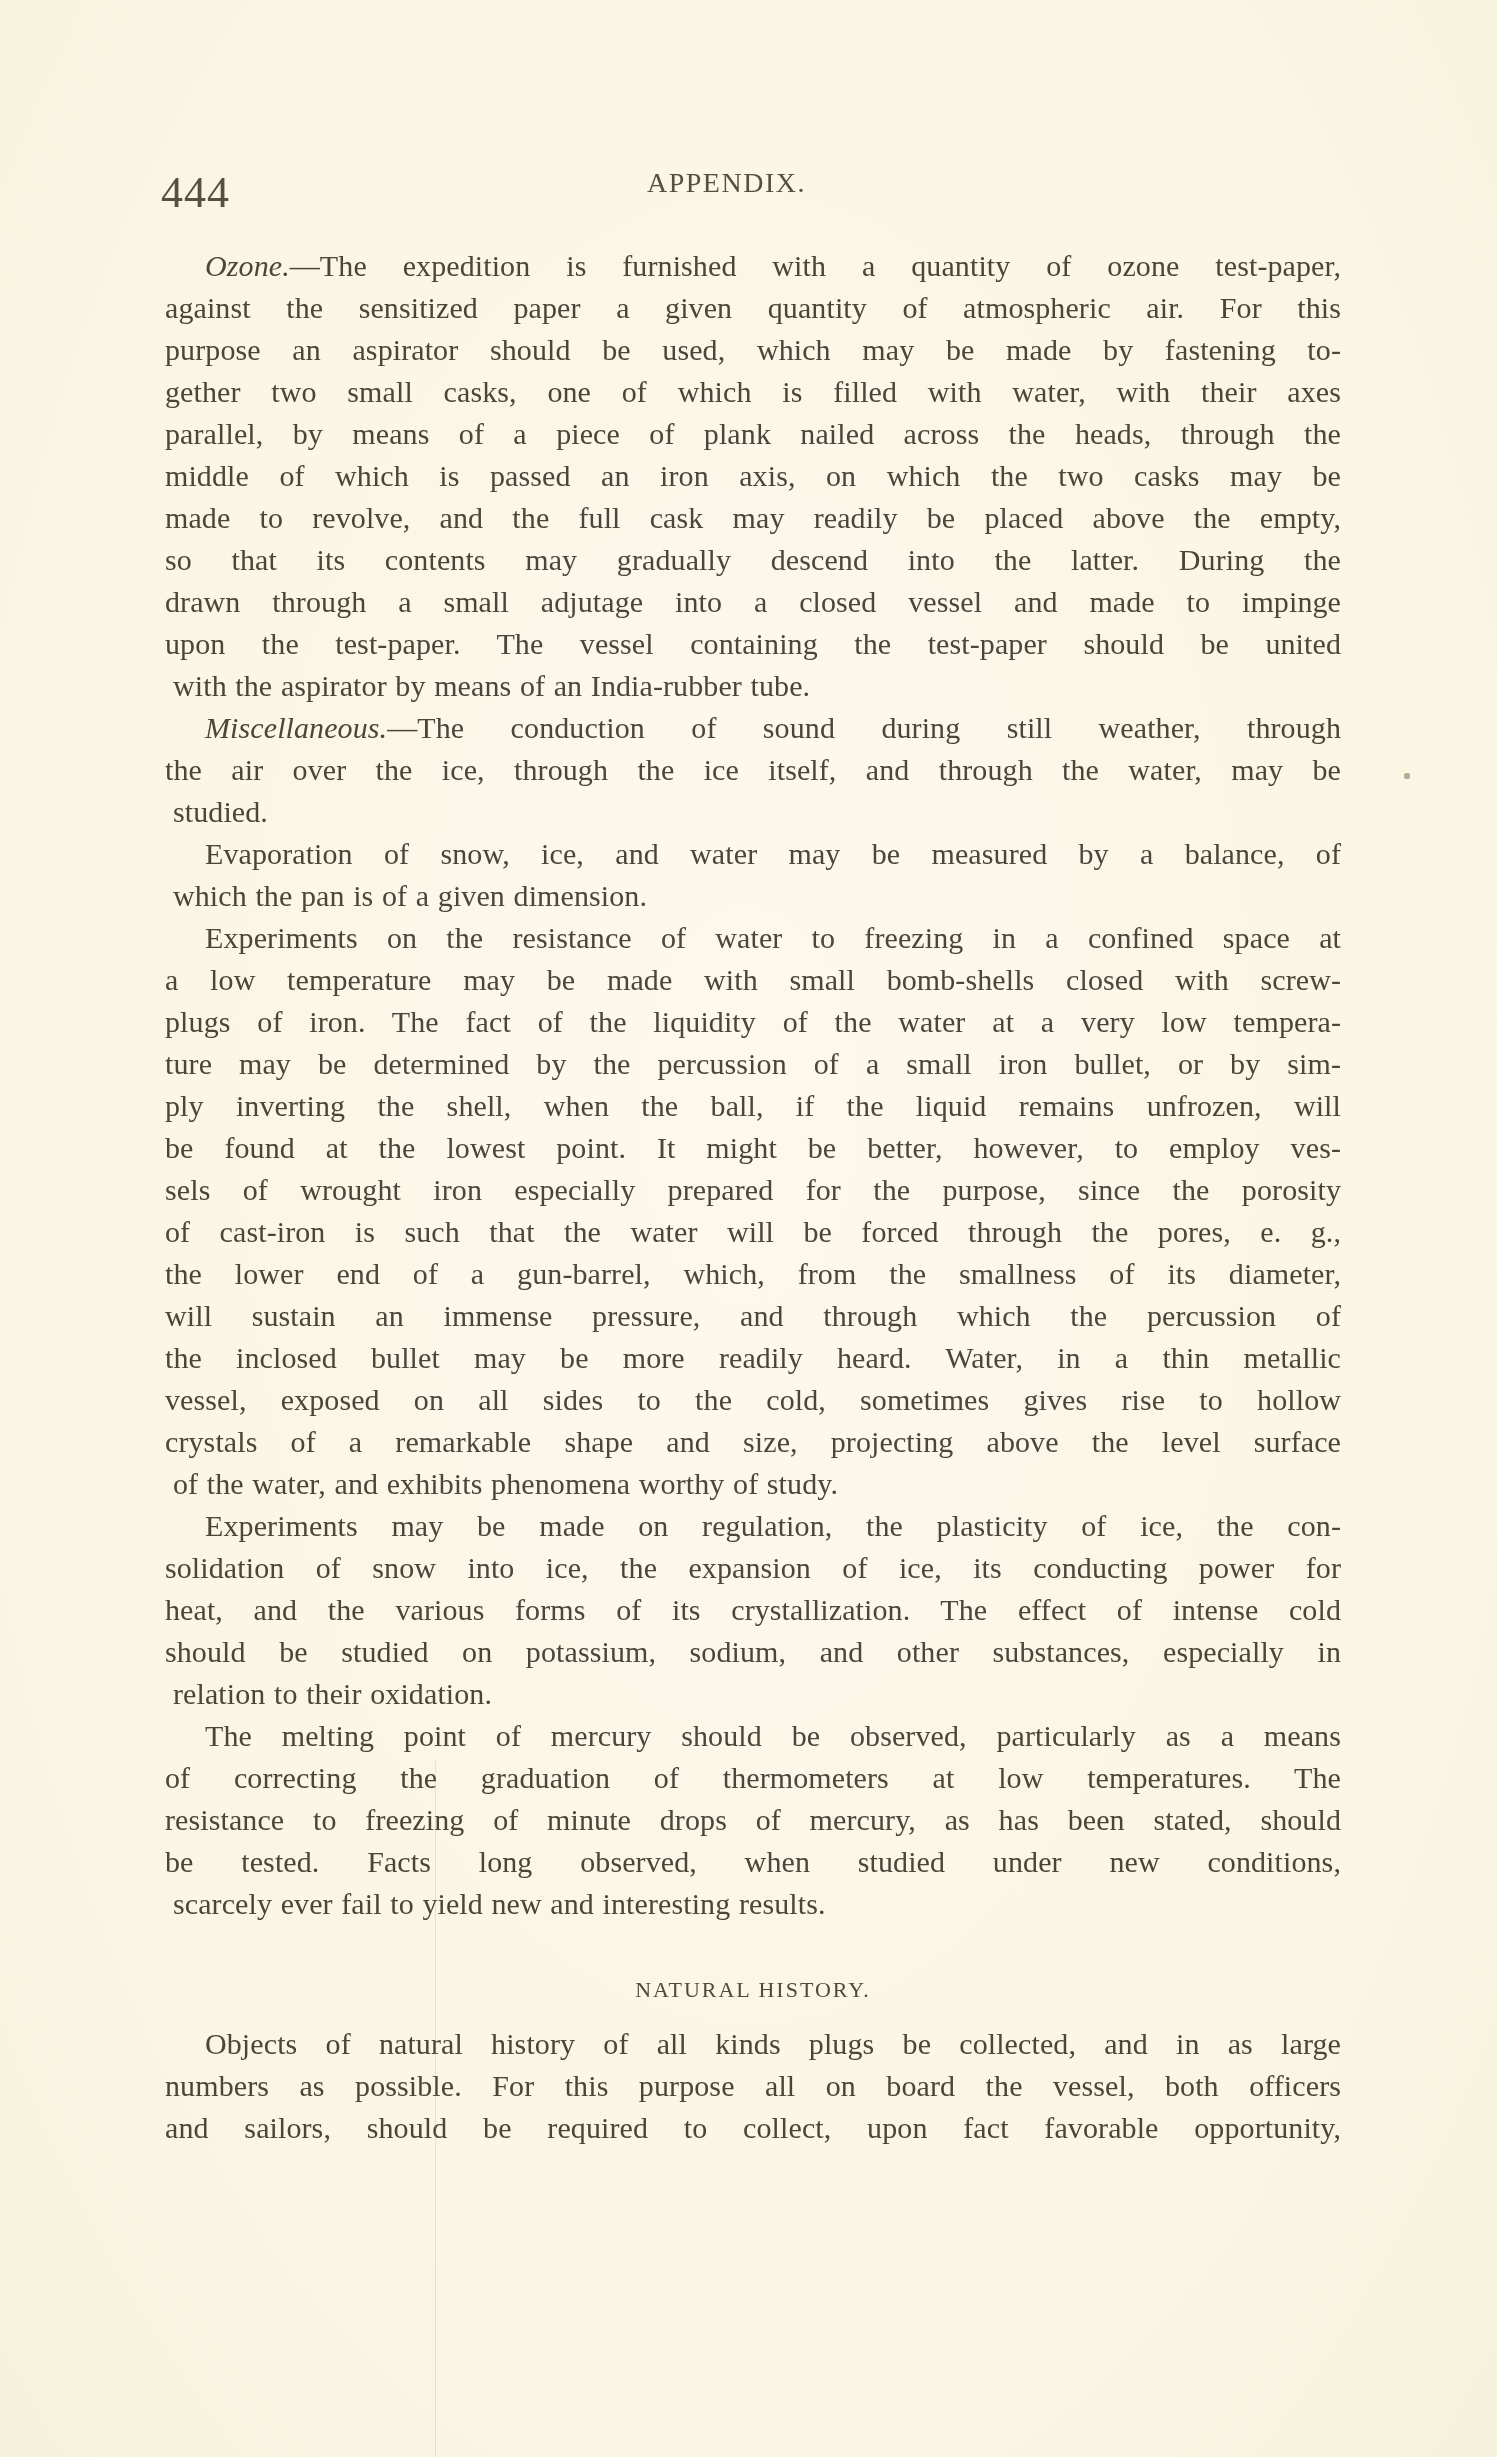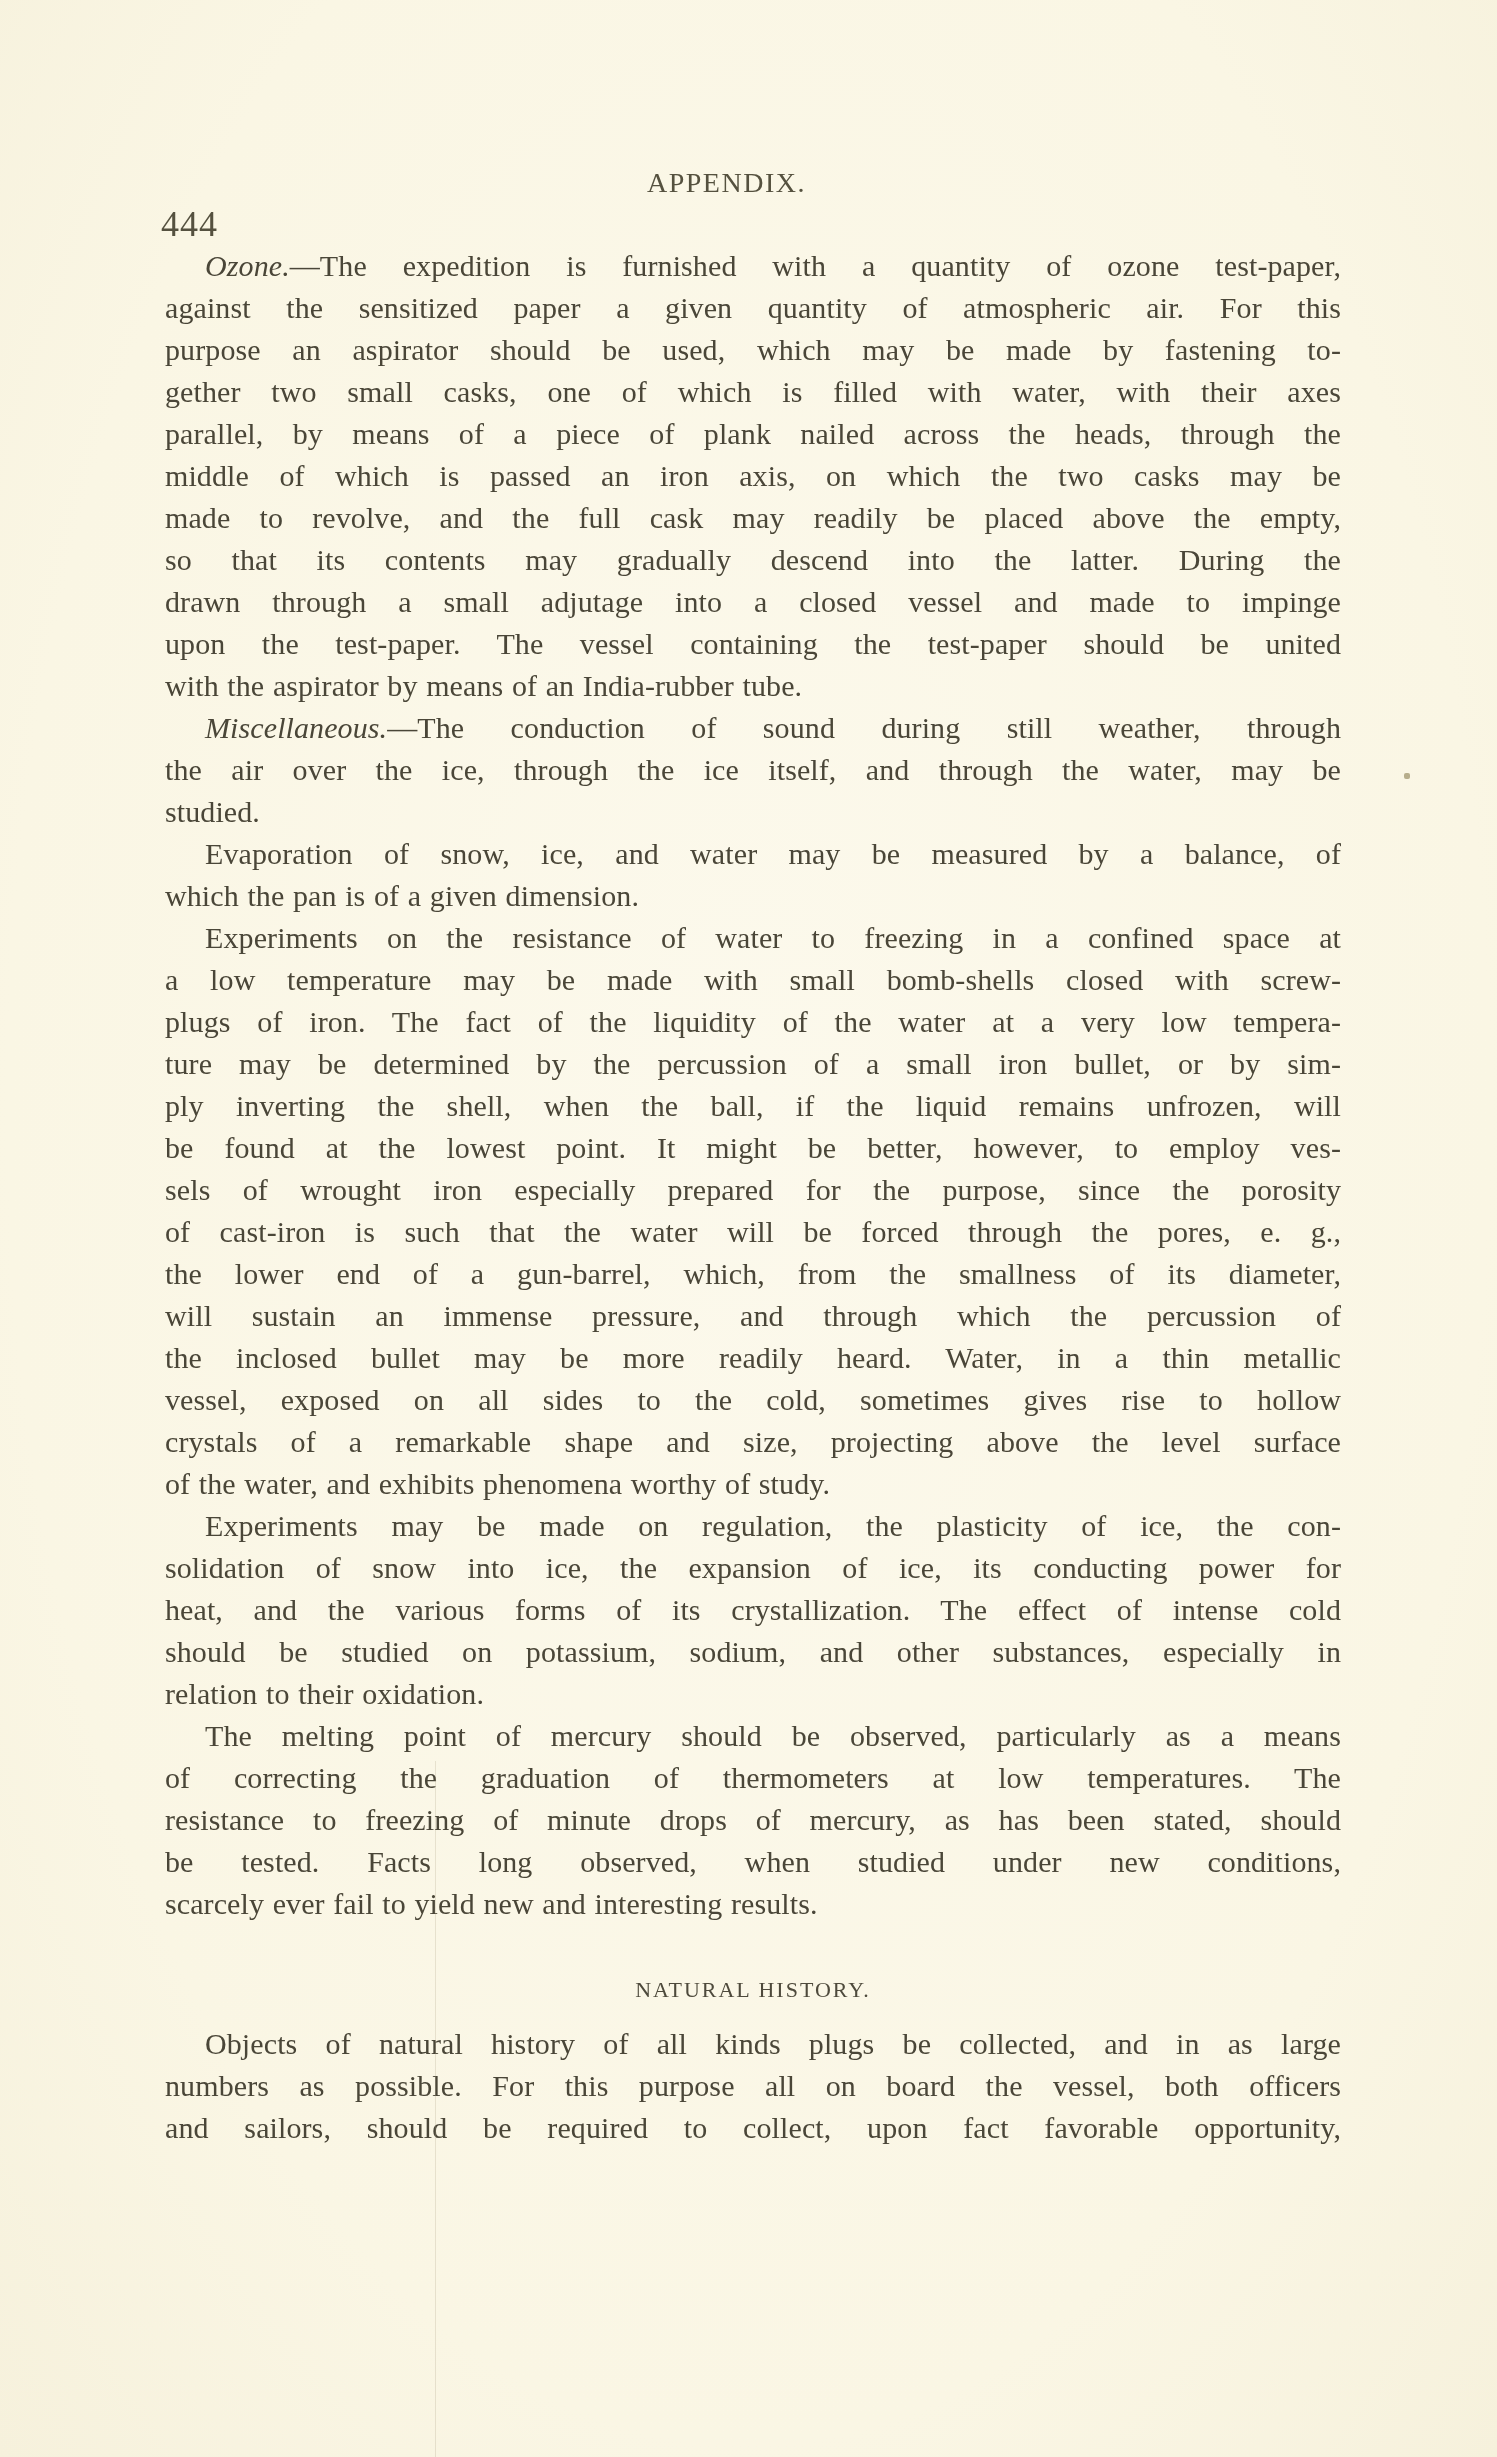--- a/index.html
+++ b/index.html
@@ -27,24 +27,23 @@
     position: absolute;
     top: 167px;
     left: 161px;
     width: 1184px;
     height: 50px;
   }
   .page-number {
     position: absolute;
     left: 0;
     top: 0;
-    font-size: 36px;
+    font-size: 44px;
     letter-spacing: 1px;
     color: #55513f;
-    margin-top: 36px;
   }
   .running-title {
     position: absolute;
     left: 486px;
     top: 0;
     font-size: 28px;
     letter-spacing: 1.5px;
     color: #55513f;
   }
   .body-text {
@@ -58,20 +57,21 @@
     line-height: 42px;
     font-size: 30px;
     white-space: nowrap;
     text-align: justify;
     text-align-last: justify;
     letter-spacing: 0.1px;
     word-spacing: 1px;
   }
   .line.last {
     text-align-last: left;
+    margin-left: 8px;
   }
   .line.indent {
     padding-left: 40px;
   }
   .run-in {
     font-style: italic;
   }
   .section-heading {
     height: 78px;
     line-height: 90px;

